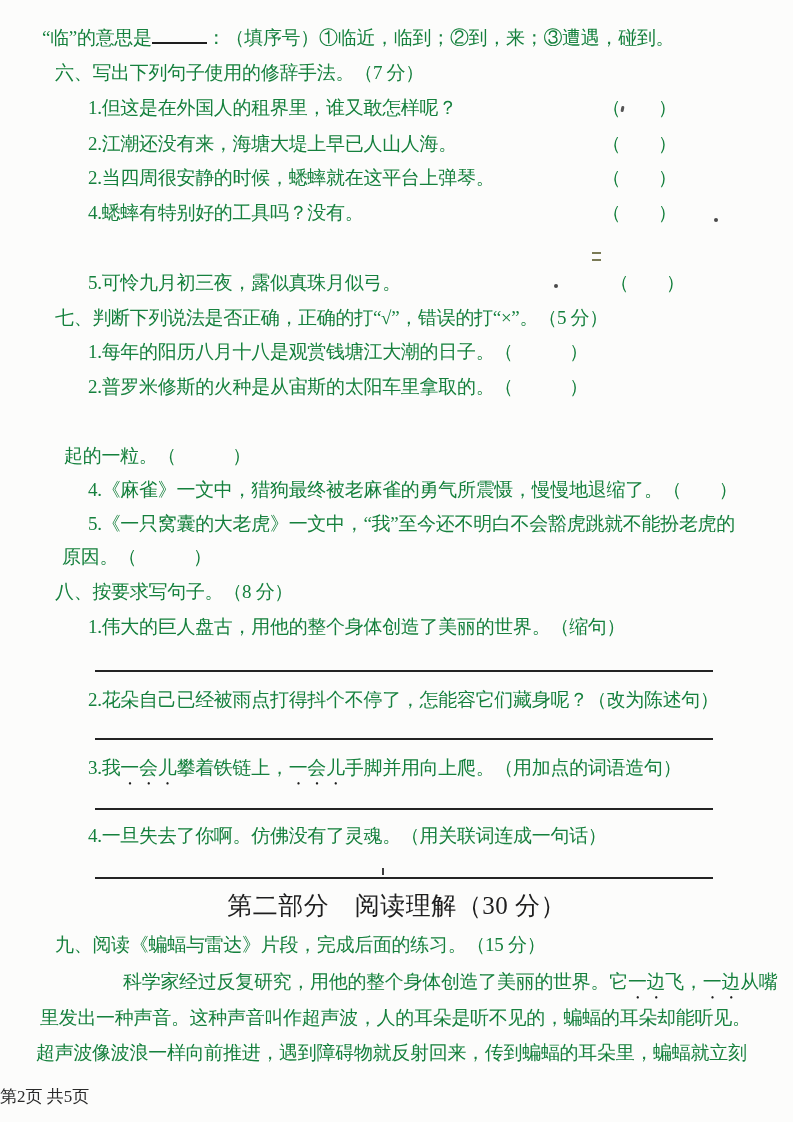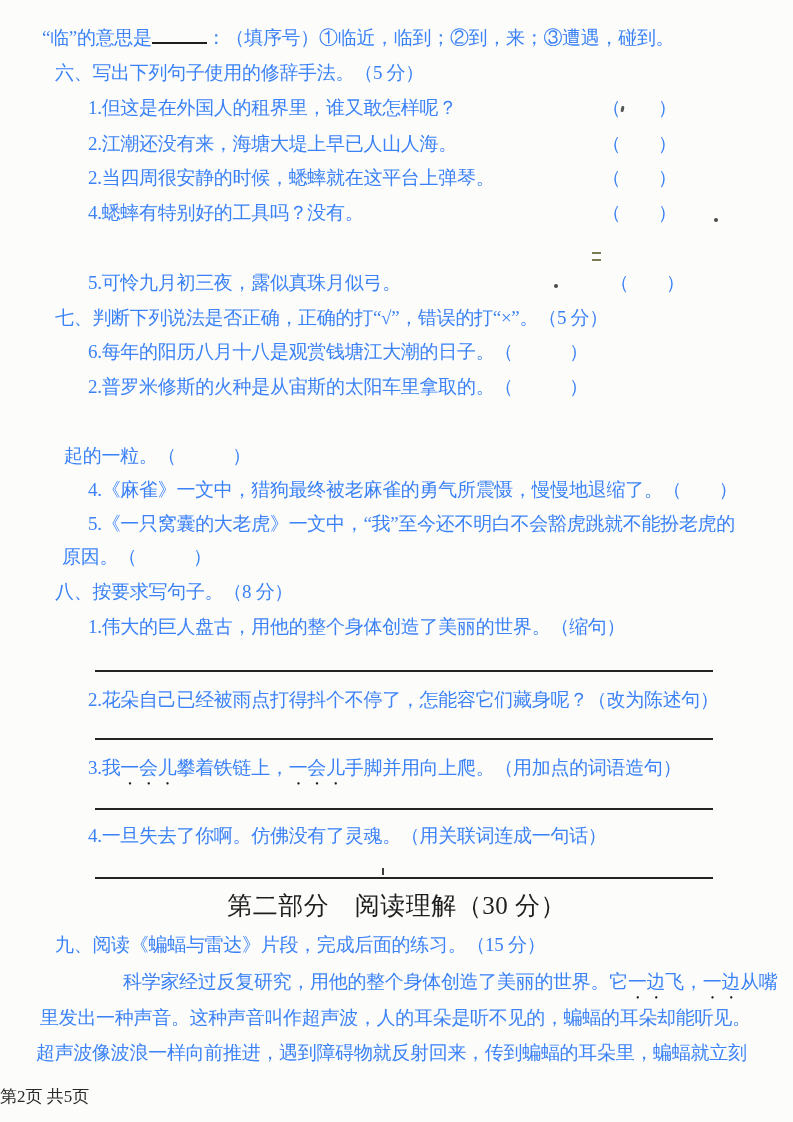--- a/index.html
+++ b/index.html
@@ -12,21 +12,21 @@
     overflow:hidden;
     font-family:"Liberation Serif","DejaVu Serif",serif;
     color:#1e1e1e;
   }
   .ln{
     position:absolute;
     white-space:nowrap;
     font-size:19px;
     letter-spacing:-0.3px;
     line-height:26px;
-    color:#3b82f6;
+    color:#15803d;
   }
   .seg{display:inline;}
   .em{
     -webkit-text-emphasis:filled dot #1e1e1e;
     text-emphasis:filled dot #1e1e1e;
     -webkit-text-emphasis-position:under right;
     text-emphasis-position:under right;
     margin-top:21px;
   }
   .blank{
@@ -70,39 +70,39 @@
 </style>
 </head>
 <body>
 
 <div id="paper">
 
   <div class="ln" style="left:42px;top:25px">
     <span class="seg">“临”的意思是</span><span class="blank"></span><span class="seg">：（填序号）①临近，临到；②到，来；③遭遇，碰到。</span>
   </div>
 
-  <div class="ln" style="left:55px;top:60px">六、写出下列句子使用的修辞手法。（5 分）</div>
+  <div class="ln" style="left:55px;top:60px">六、写出下列句子使用的修辞手法。（7 分）</div>
 
   <div class="ln" style="left:88px;top:95px">1.但这是在外国人的租界里，谁又敢怎样呢？</div>
   <div class="ln" style="left:602px;top:95px">（　　）</div>
 
   <div class="ln" style="left:88px;top:131px">2.江潮还没有来，海塘大堤上早已人山人海。</div>
   <div class="ln" style="left:602px;top:131px">（　　）</div>
 
   <div class="ln" style="left:88px;top:165px">2.当四周很安静的时候，蟋蟀就在这平台上弹琴。</div>
   <div class="ln" style="left:602px;top:165px">（　　）</div>
 
   <div class="ln" style="left:88px;top:200px">4.蟋蟀有特别好的工具吗？没有。</div>
   <div class="ln" style="left:602px;top:200px">（　　）</div>
 
   <div class="ln" style="left:88px;top:270px">5.可怜九月初三夜，露似真珠月似弓。</div>
   <div class="ln" style="left:610px;top:270px">（　　）</div>
 
   <div class="ln" style="left:55px;top:305px">七、判断下列说法是否正确，正确的打“√”，错误的打“×”。（5 分）</div>
-  <div class="ln" style="left:88px;top:339px">6.每年的阳历八月十八是观赏钱塘江大潮的日子。（　　　）</div>
+  <div class="ln" style="left:88px;top:339px">1.每年的阳历八月十八是观赏钱塘江大潮的日子。（　　　）</div>
   <div class="ln" style="left:88px;top:374px">2.普罗米修斯的火种是从宙斯的太阳车里拿取的。（　　　）</div>
   <div class="ln" style="left:64px;top:443px">起的一粒。（　　　）</div>
   <div class="ln" style="left:88px;top:477px">4.《麻雀》一文中，猎狗最终被老麻雀的勇气所震慑，慢慢地退缩了。（　　）</div>
   <div class="ln" style="left:88px;top:511px">5.《一只窝囊的大老虎》一文中，“我”至今还不明白不会豁虎跳就不能扮老虎的</div>
   <div class="ln" style="left:62px;top:544px">原因。（　　　）</div>
 
   <div class="ln" style="left:55px;top:579px">八、按要求写句子。（8 分）</div>
 
   <div class="ln" style="left:88px;top:614px">1.伟大的巨人盘古，用他的整个身体创造了美丽的世界。（缩句）</div>
   <div class="ansline" style="top:670px"></div>

